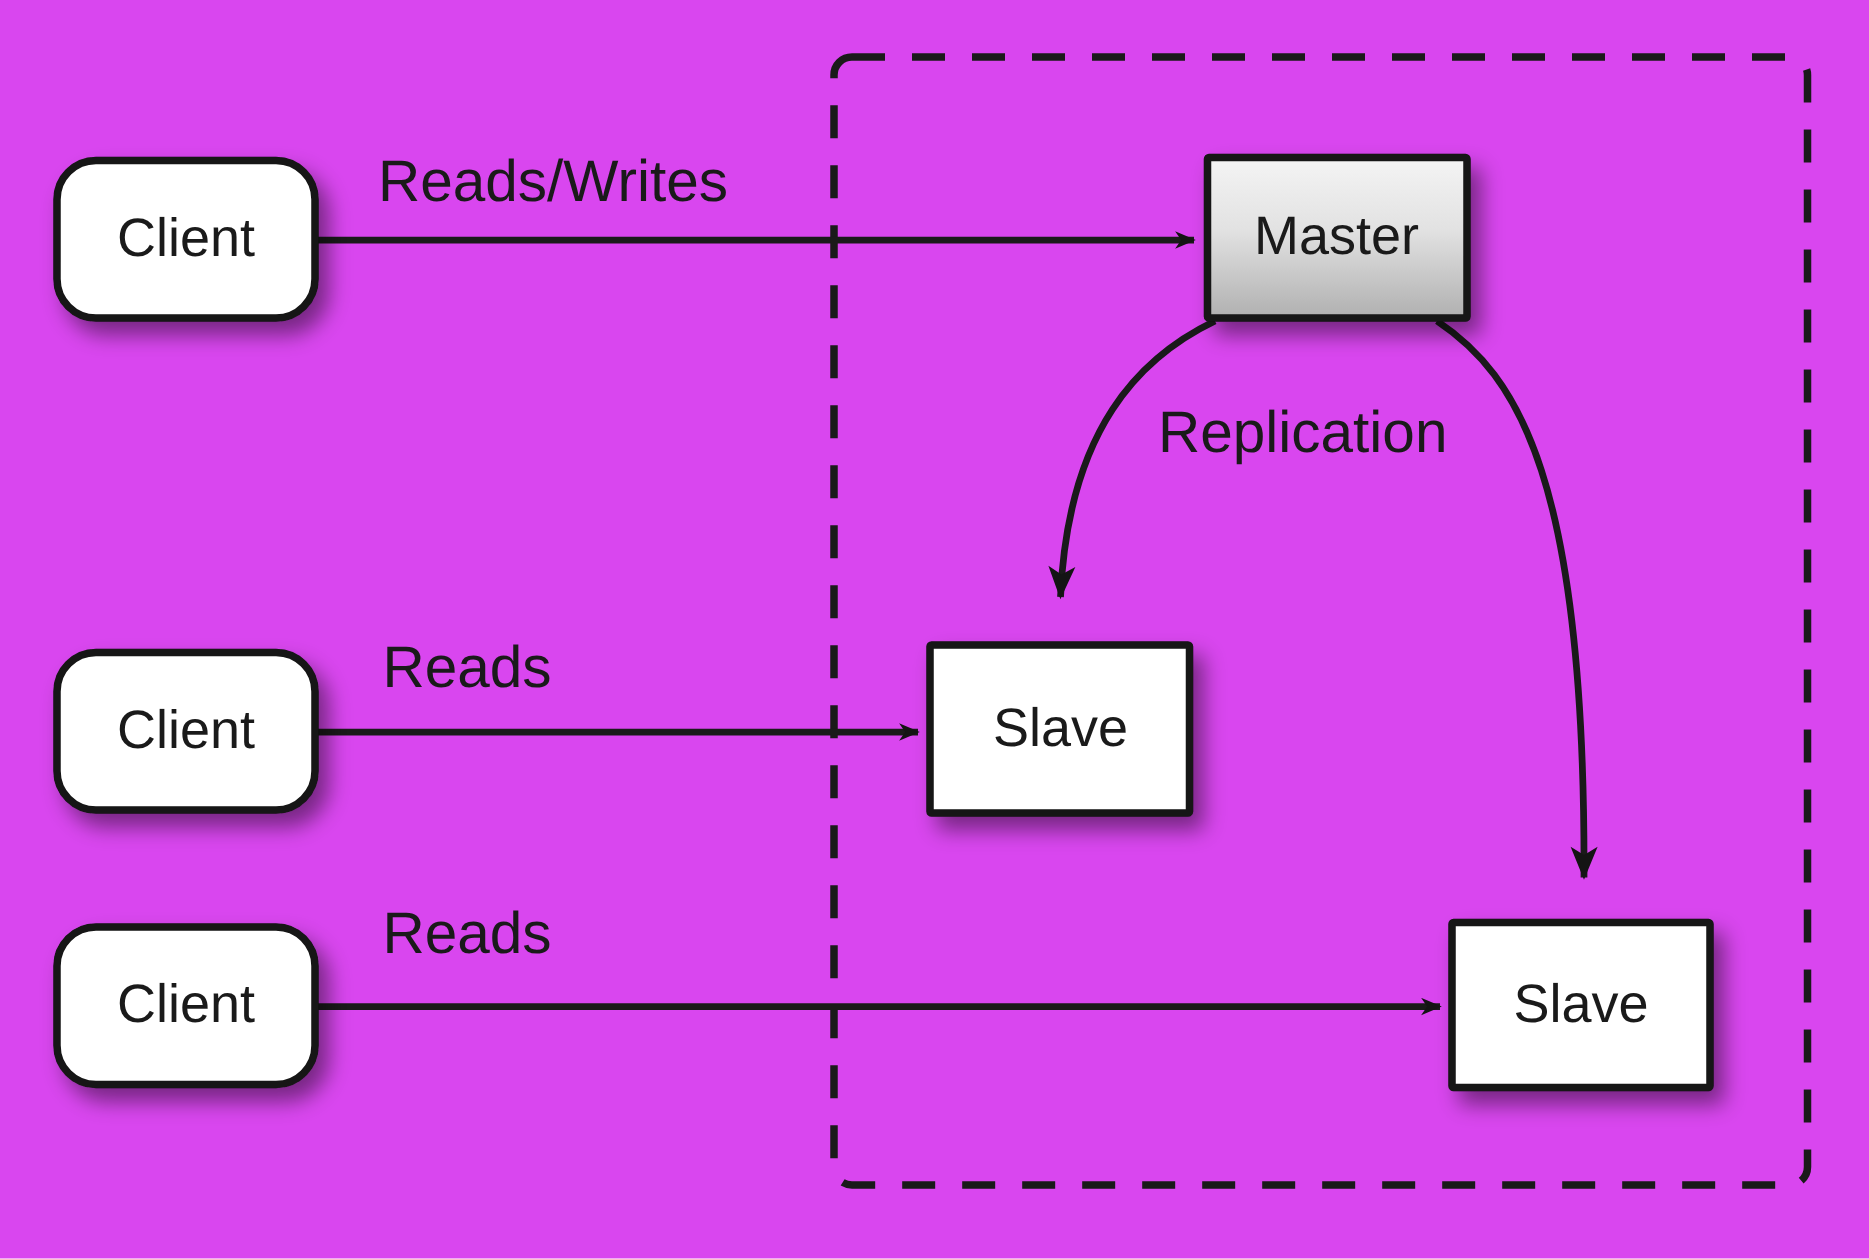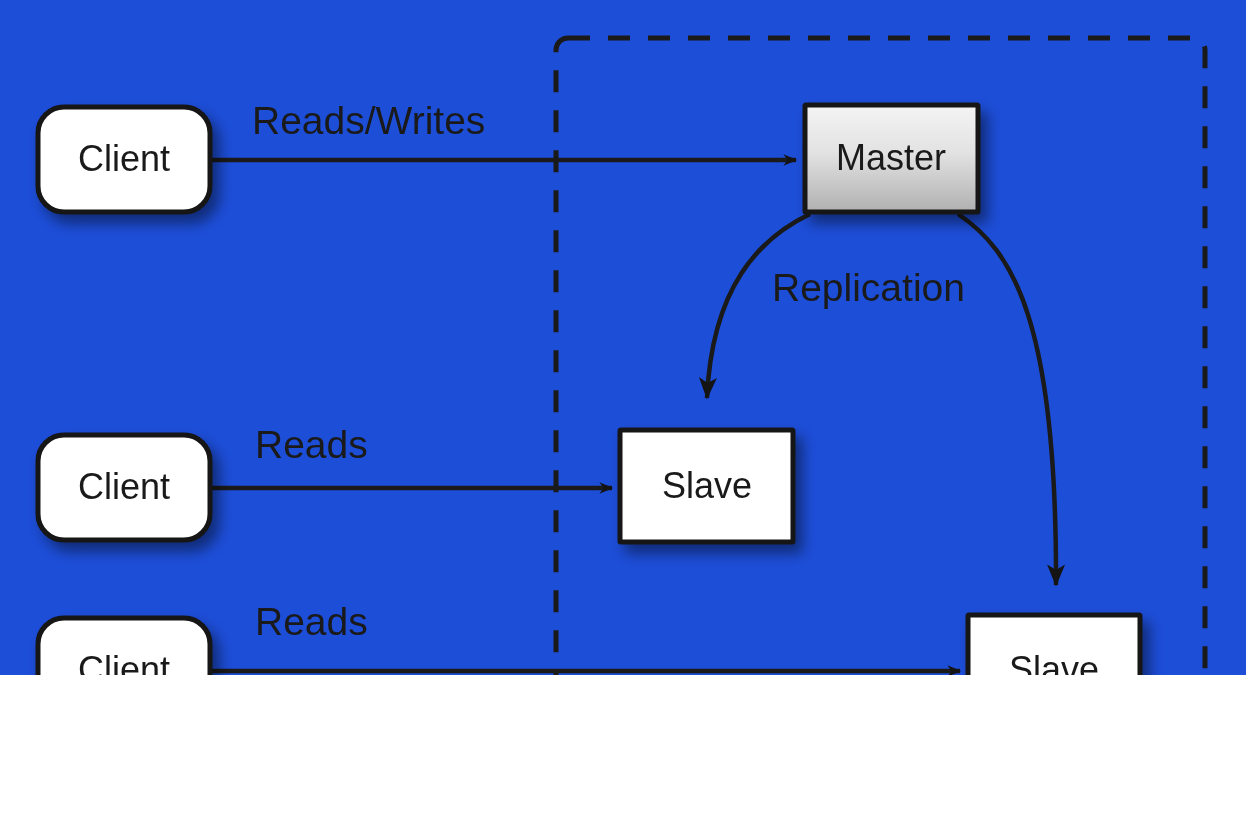--- a/index.html
+++ b/index.html
@@ -6,22 +6,22 @@
     margin: 0;
     padding: 0;
     background: #ffffff;
   }
   body {
     font-family: "Liberation Sans", "DejaVu Sans", sans-serif;
   }
   #canvas {
     position: relative;
     width: 1246px;
-    height: 675px;
-    background: #1d4ed8;
+    height: 839px;
+    background: #d946ef;
     overflow: hidden;
   }
   #diagram-svg {
     position: absolute;
     left: 0;
     top: 0;
     width: 1246px;
     height: 839px;
   }
   .node-label {

